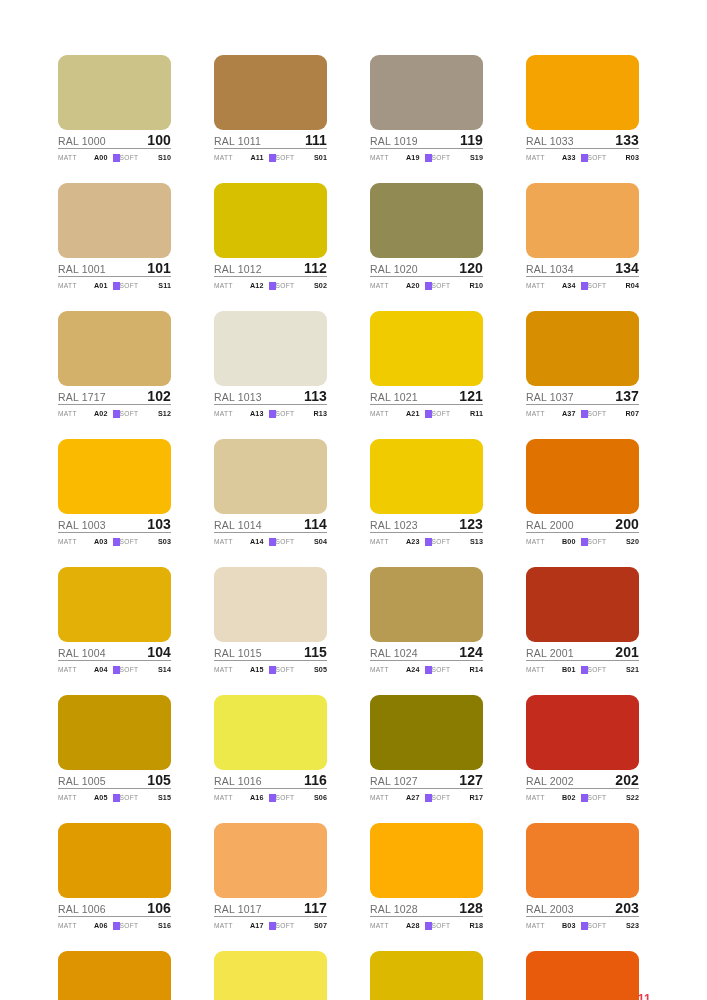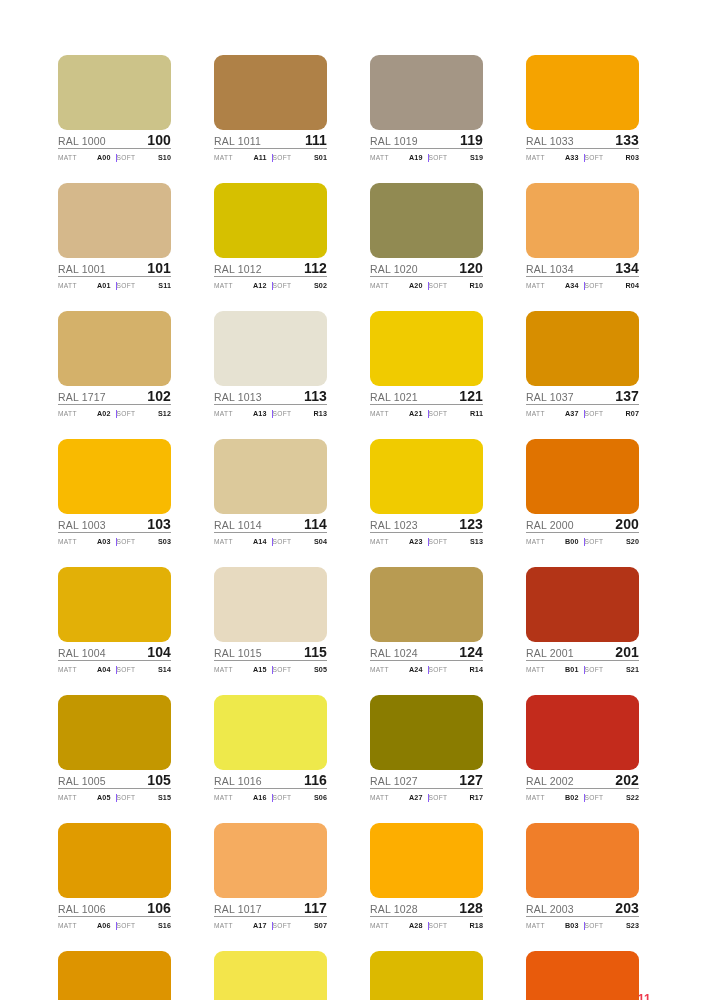--- a/index.html
+++ b/index.html
@@ -71,21 +71,21 @@
     align-items: baseline;
     flex: 1 1 0;
     min-width: 0;
     padding-right: 3px;
   }
   .fin-right {
     display: flex;
     align-items: baseline;
     flex: 1 1 0;
     min-width: 0;
-    border-left: 1px solid #8b5cf6;
+    border-left: 7px solid #8b5cf6;
   }
   .fin-label {
     font-size: 6.6px;
     color: #8c8c8c;
     letter-spacing: 0.35px;
   }
   .fin-code {
     font-size: 7.2px;
     font-weight: bold;
     color: #1a1a1a;

